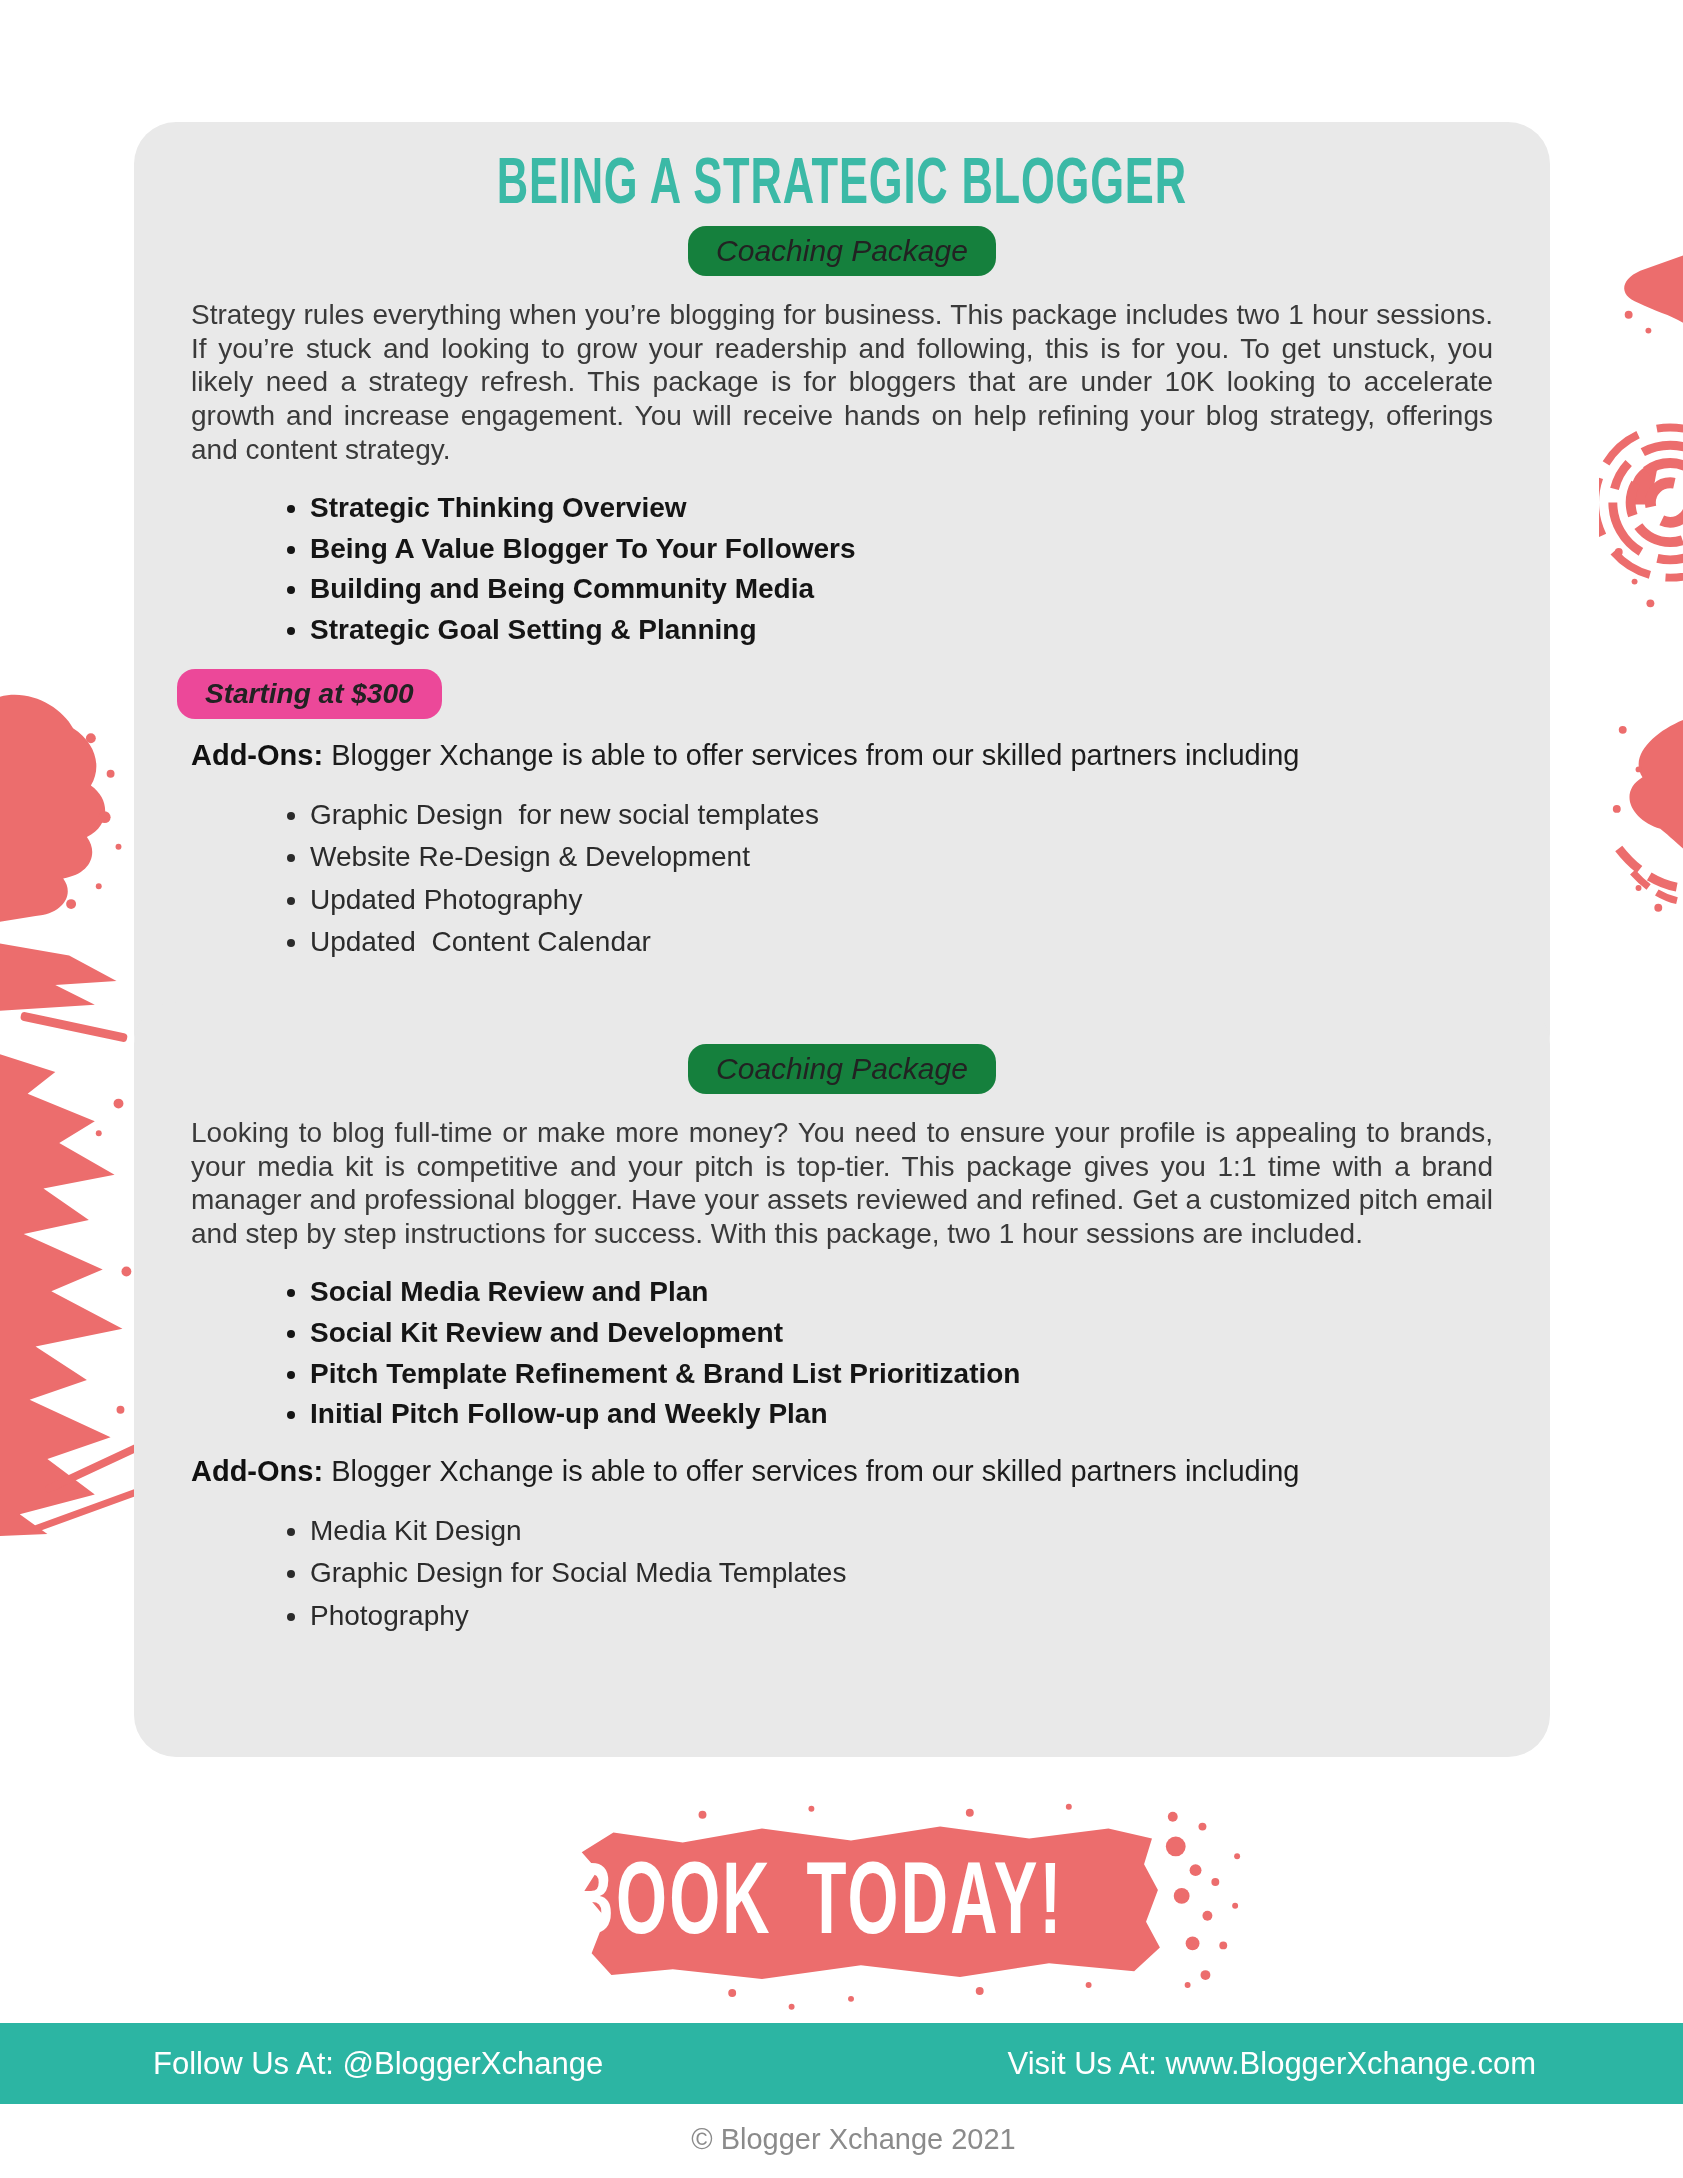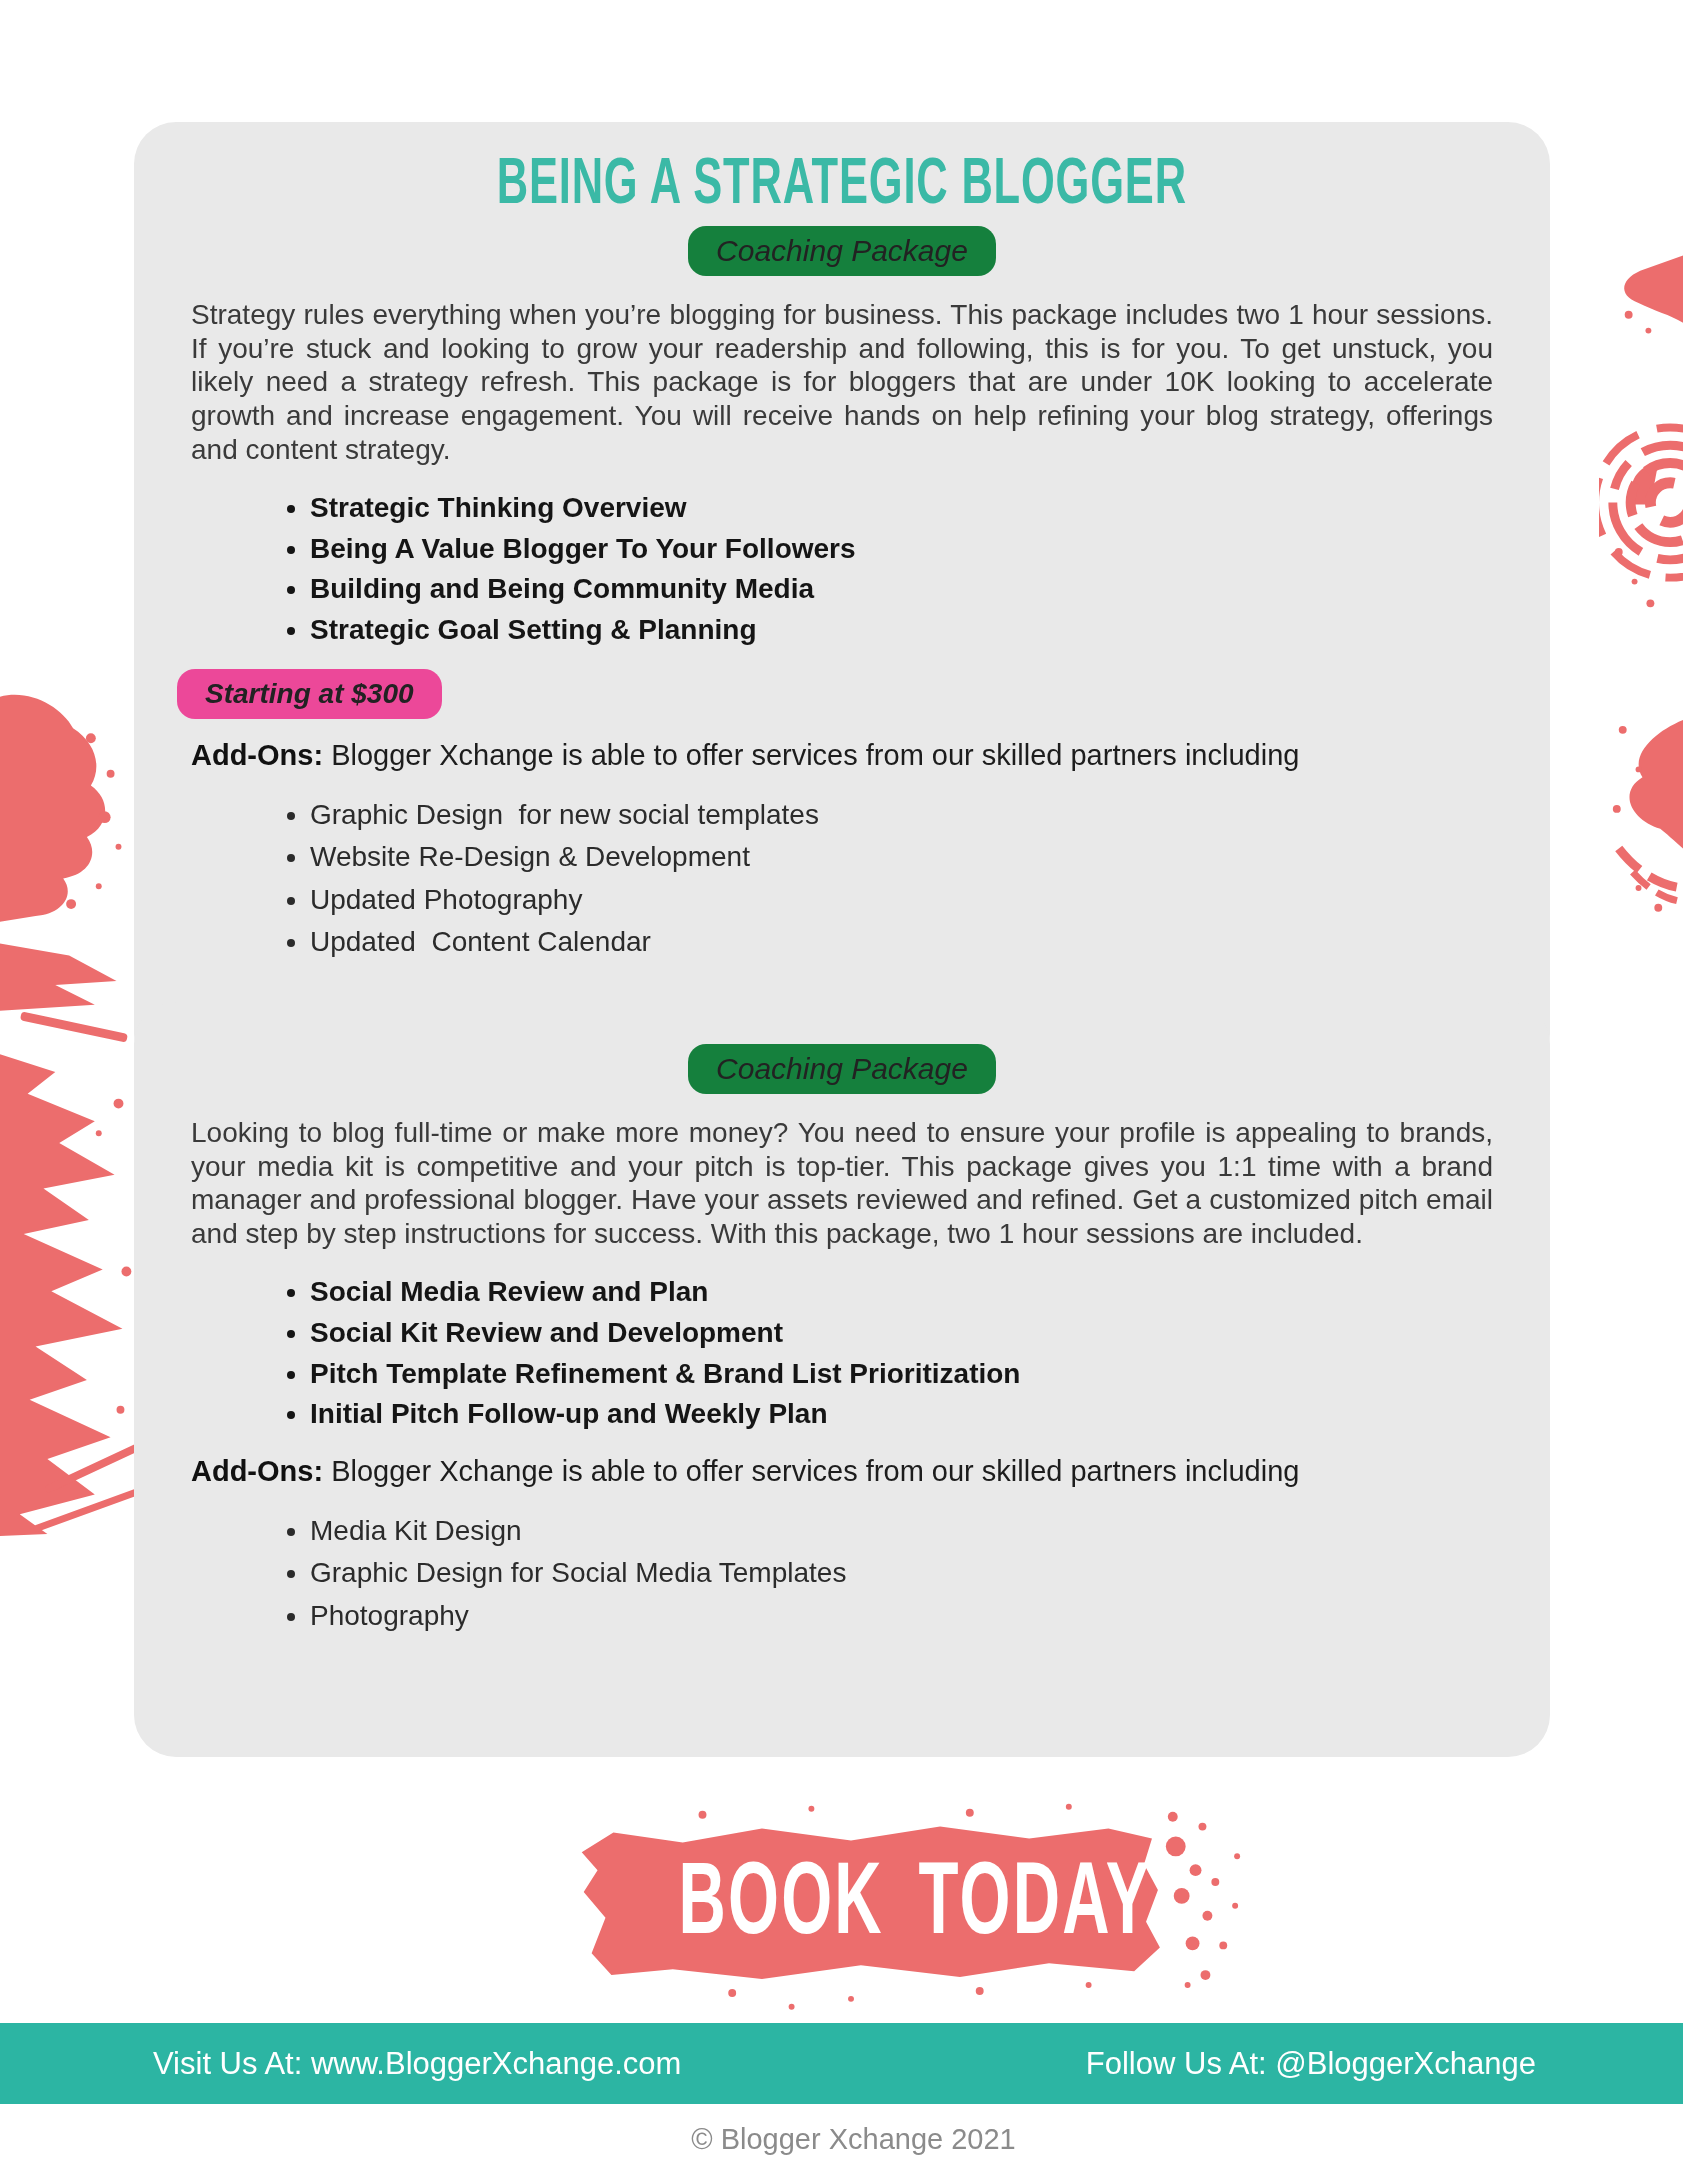--- a/index.html
+++ b/index.html
@@ -73,21 +73,21 @@
   ul.addons li{
     font-size:28px;font-weight:400;color:#2b2b2b;line-height:1.52;
     white-space:pre-wrap;
   }
 
   
   .cta-wrap{position:absolute;left:554px;top:1787px;width:698px;height:233px;}
   .cta-brush{position:absolute;inset:0;}
   .cta-text{
     position:absolute;left:28px;top:28px;width:578px;height:166px;
-    display:flex;align-items:center;justify-content:flex-start;
+    display:flex;align-items:center;justify-content:flex-end;
     color:#ffffff;font-size:91px;font-weight:700;white-space:pre;
   }
   .cta-text span{
     display:inline-block;transform:scale(0.72,1.12);transform-origin:center;
     letter-spacing:3px;word-spacing:20px;
   }
 
   
   .footer-bar{
     position:absolute;left:0;top:2023px;width:1683px;height:81px;
@@ -224,20 +224,20 @@
           <circle cx="300" cy="214" r="3"></circle>
           <circle cx="430" cy="206" r="4"></circle>
         <circle cx="540" cy="200" r="3"></circle>
           <circle cx="240" cy="222" r="3"></circle>
       </g>
     </svg>
     <div class="cta-text"><span>BOOK TODAY!</span></div>
   </div>
 
   <div class="footer-bar">
+    <span class="footer-text">Follow Us At: @BloggerXchange</span>
     <span class="footer-text">Visit Us At: www.BloggerXchange.com</span>
-    <span class="footer-text">Follow Us At: @BloggerXchange</span>
   </div>
 
   <div class="copyright">© Blogger Xchange 2021</div>
 
 </div>
 
 
 </body></html>

